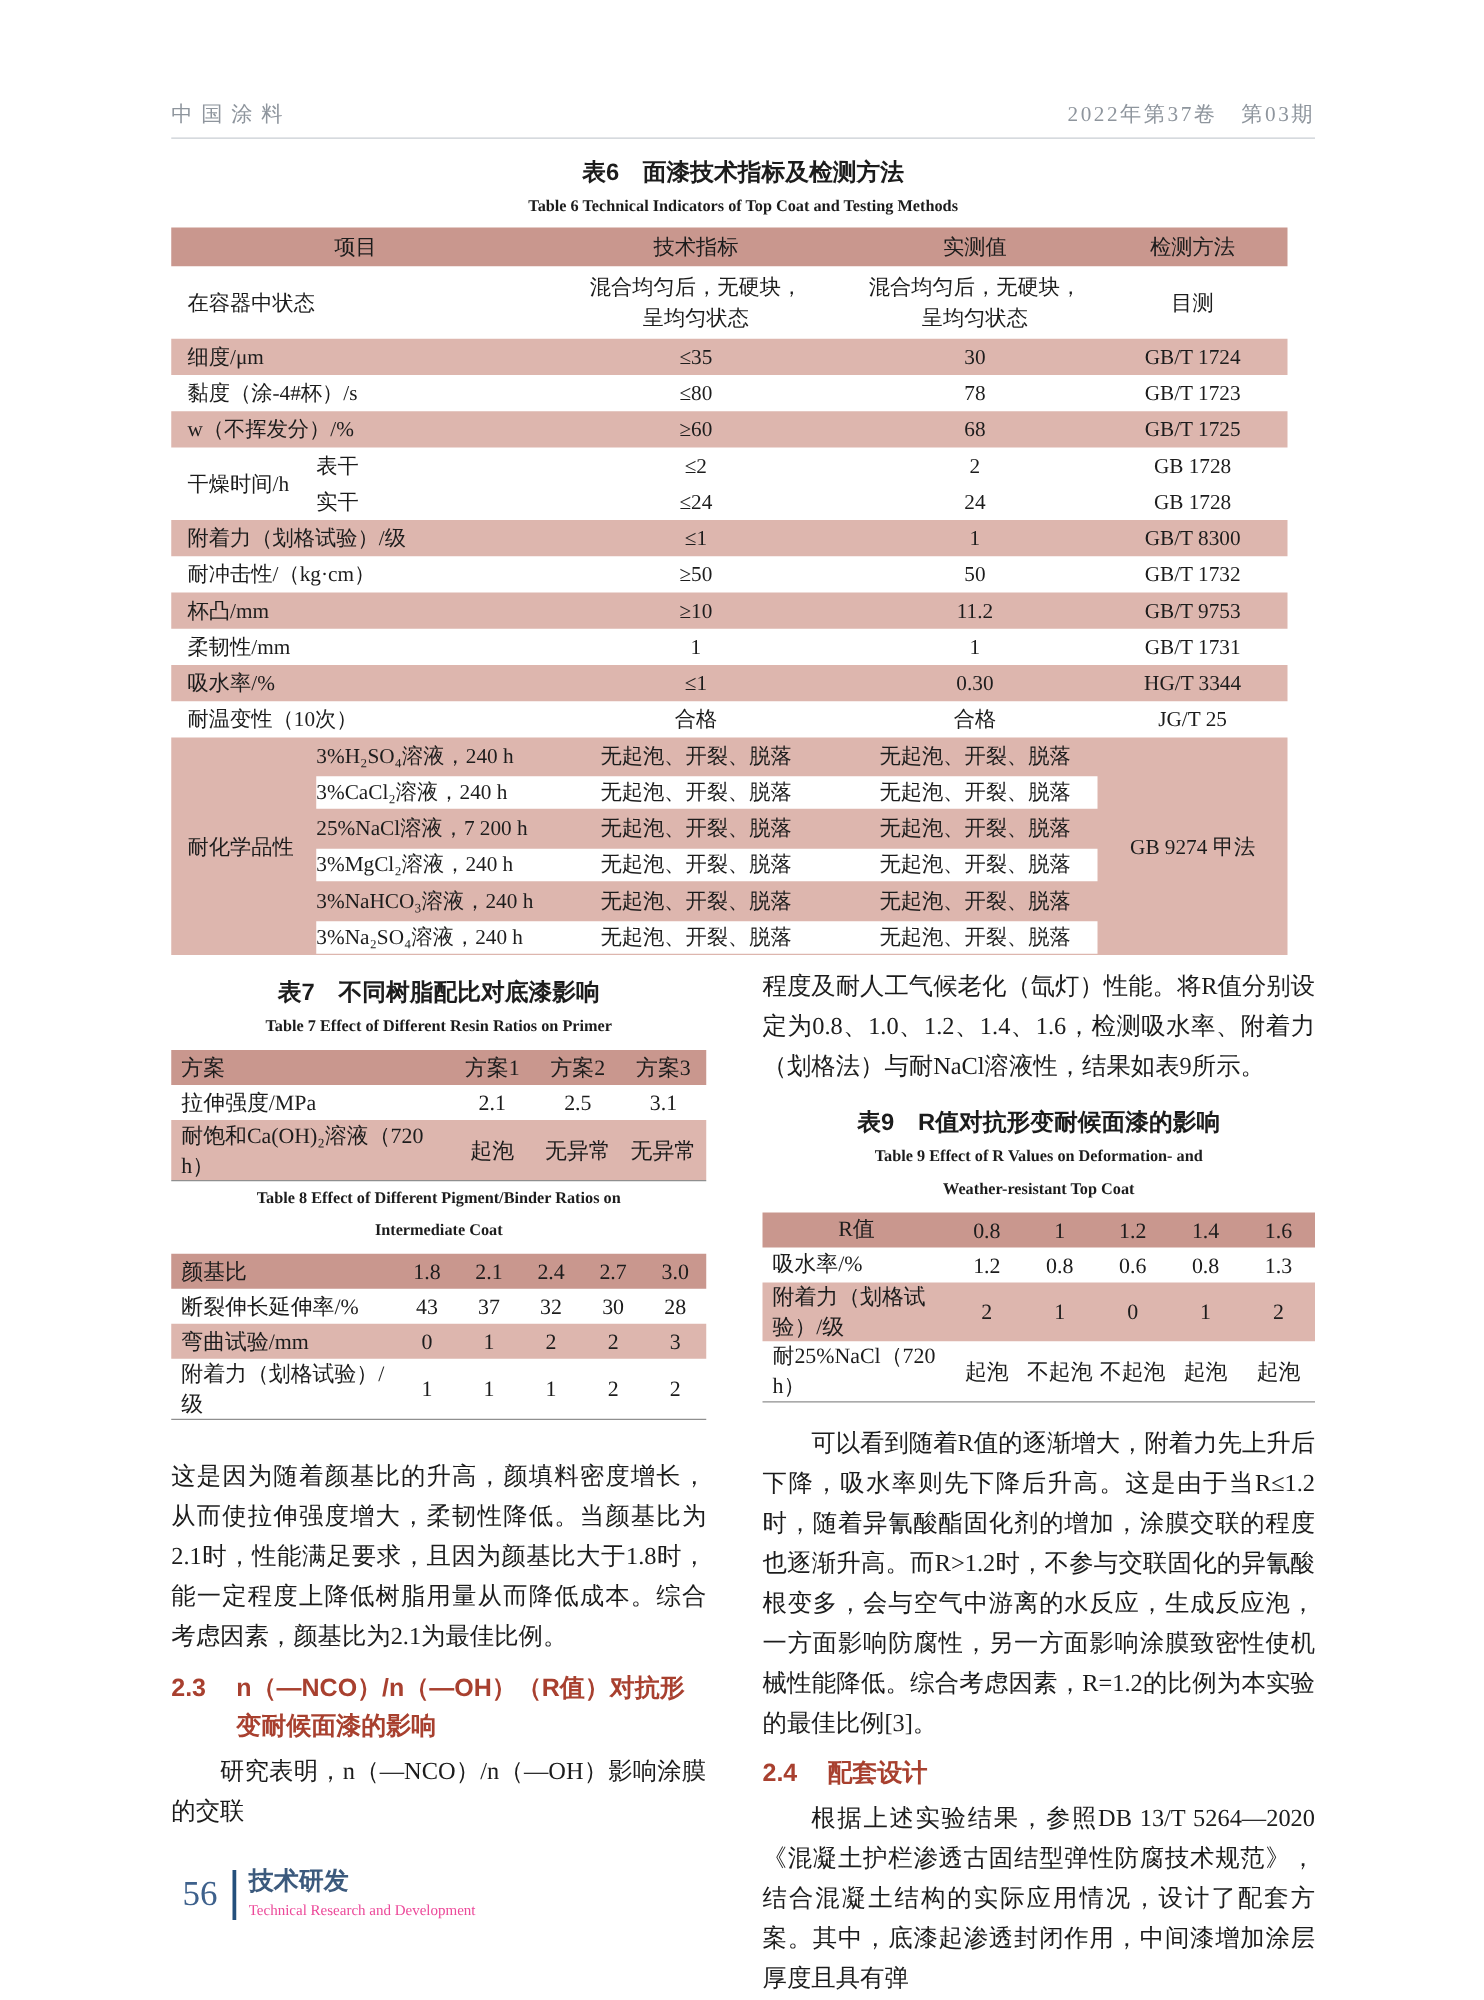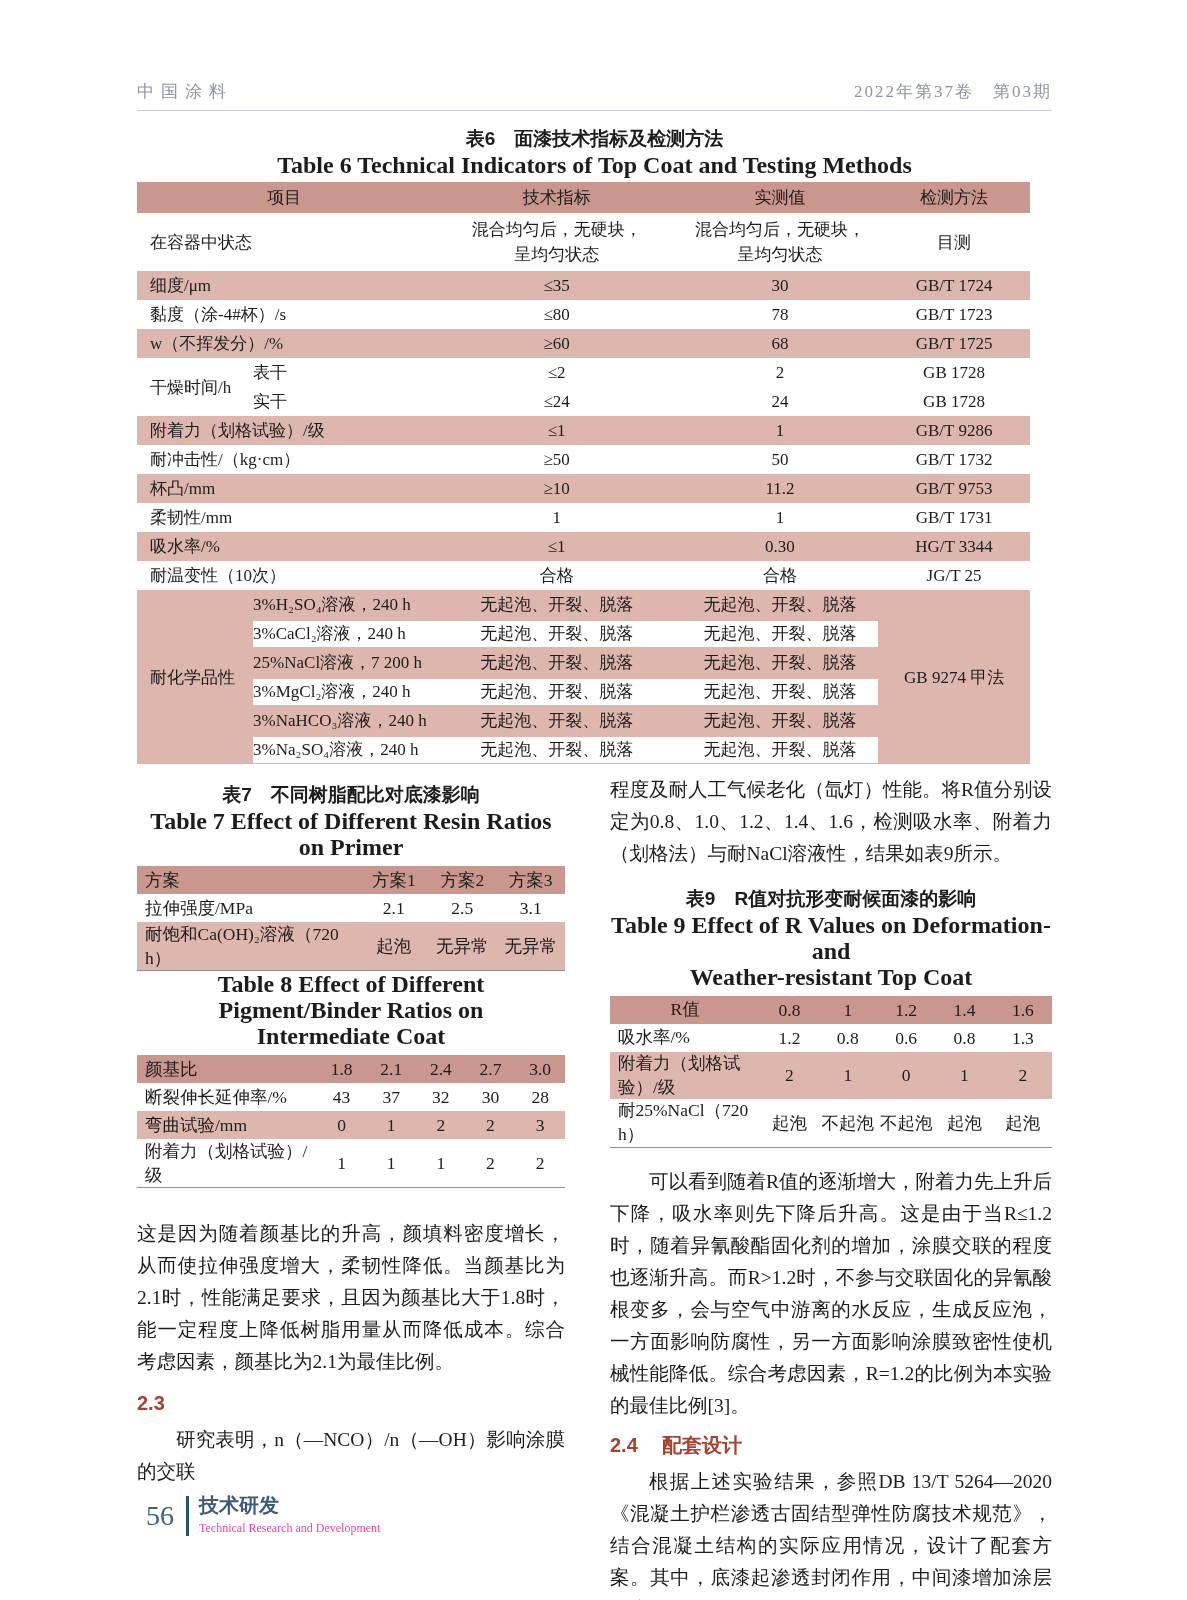--- a/index.html
+++ b/index.html
@@ -22,21 +22,21 @@
     position:absolute;top:80px;left:137px;width:915px;
     display:flex;justify-content:space-between;align-items:flex-end;
     border-bottom:1px solid #c9ced4;padding-bottom:7px;
     color:var(--gray);
   }
   .journal{font-size:17px;letter-spacing:7px;}
   .issue{font-size:17px;letter-spacing:2px;}
   
   .cap-zh{font-family:"Liberation Sans","DejaVu Sans",sans-serif;font-weight:bold;
     font-size:19px;text-align:center;line-height:26px;}
-  .cap-en{font-weight:bold;font-size:24px;text-align:center;line-height:26px;}
+  .cap-en{font-weight:bold;font-size:13px;text-align:center;line-height:26px;}
   .t6cap{position:absolute;top:126px;left:137px;width:915px;}
   
   .t6{position:absolute;top:182px;left:137px;width:893px;font-size:17px;}
   .t6 .row{display:flex;align-items:center;min-height:29px;}
   .t6 .hrow{background:var(--pink-dk);min-height:31px;}
   .t6 .shade{background:var(--pink-lt);}
   .cA{width:33%;box-sizing:border-box;padding-left:13px;}
   .cA.center{text-align:center;padding-left:0;}
   .cB{width:28%;text-align:center;}
   .cC{width:22%;text-align:center;}
@@ -163,21 +163,21 @@
         <div class="cB">≤24</div>
         <div class="cC">24</div>
         <div class="cD">GB 1728</div>
       </div>
     </div>
 
     <div class="row shade">
       <div class="cA">附着力（划格试验）/级</div>
       <div class="cB">≤1</div>
       <div class="cC">1</div>
-      <div class="cD">GB/T 9286</div>
+      <div class="cD">GB/T 8300</div>
     </div>
     <div class="row">
       <div class="cA">耐冲击性/（kg·cm）</div>
       <div class="cB">≥50</div>
       <div class="cC">50</div>
       <div class="cD">GB/T 1732</div>
     </div>
     <div class="row shade">
       <div class="cA">杯凸/mm</div>
       <div class="cB">≥10</div>
@@ -319,20 +319,21 @@
           <div class="t8v">1</div>
           <div class="t8v">2</div>
           <div class="t8v">2</div>
         </div>
       </div>
 
       <div class="para mt30">这是因为随着颜基比的升高，颜填料密度增长，从而使拉伸强度增大，柔韧性降低。当颜基比为2.1时，性能满足要求，且因为颜基比大于1.8时，能一定程度上降低树脂用量从而降低成本。综合考虑因素，颜基比为2.1为最佳比例。</div>
 
       <div class="sect mt10">
         <span class="num">2.3</span>
+        <span class="txt">n（—NCO）/n（—OH）（R值）对抗形变耐候面漆的影响</span>
       </div>
 
       <div class="para indent mt6">研究表明，n（—NCO）/n（—OH）影响涂膜的交联</div>
     </div>
 
     <div class="colR">
       <div class="para mt8">程度及耐人工气候老化（氙灯）性能。将R值分别设定为0.8、1.0、1.2、1.4、1.6，检测吸水率、附着力（划格法）与耐NaCl溶液性，结果如表9所示。</div>
 
       <div class="cap-zh mt16">表9　R值对抗形变耐候面漆的影响</div>
       <div class="cap-en">Table 9  Effect of R Values on Deformation- and</div>

